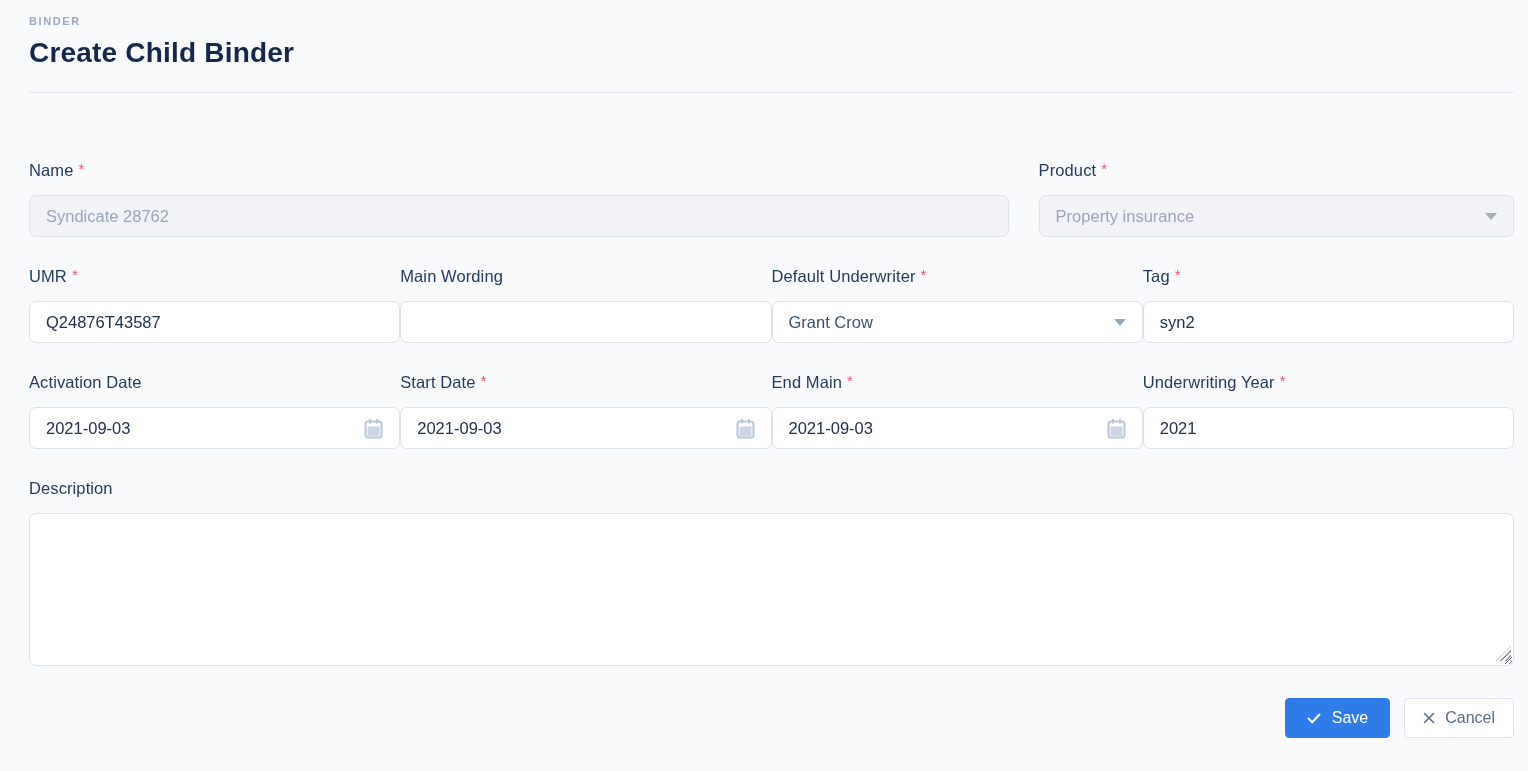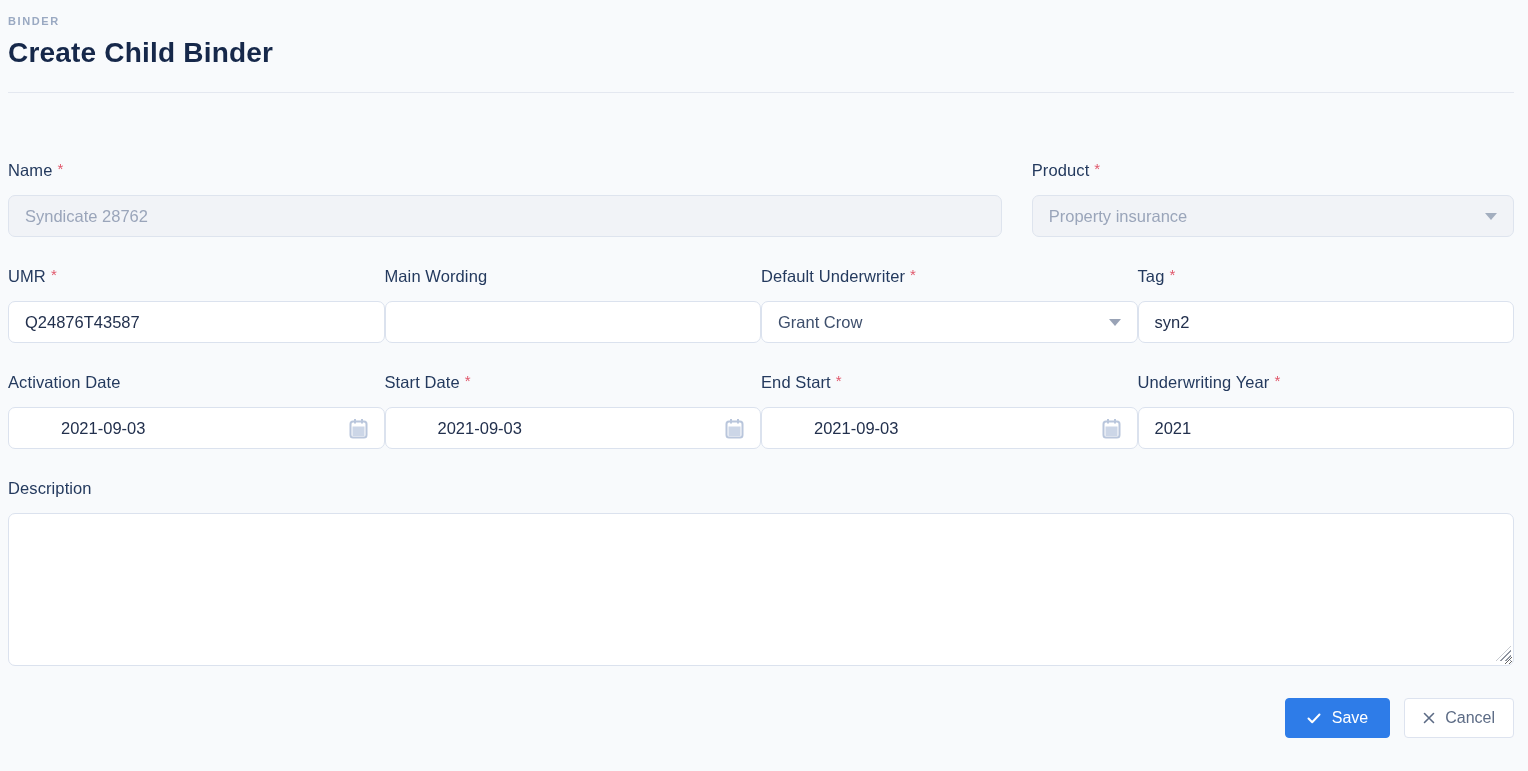--- a/index.html
+++ b/index.html
@@ -5,21 +5,21 @@
   * { box-sizing: border-box; }
   html, body { margin: 0; padding: 0; }
   body {
     width: 1528px;
     height: 771px;
     background: #f8fafc;
     font-family: "Liberation Sans", sans-serif;
     color: #1c2b4a;
     overflow: hidden;
   }
-  .page { padding: 0 14px 0 8px; }
+  .page { padding: 0 14px 0 29px; }
 
   
   .header { padding-top: 15px; }
   .breadcrumb {
     font-size: 11px;
     font-weight: bold;
     letter-spacing: 1.6px;
     color: #9aa9c2;
   }
   .page-title {
@@ -86,21 +86,20 @@
   .box .inner-input {
     border: none;
     background: transparent;
     outline: none;
     flex: 1;
     font-family: "Liberation Sans", sans-serif;
     font-size: 16.5px;
     color: #22304d;
     padding: 0;
     min-width: 0;
-    margin-left: 36px;
   }
   .disabled-box {
     background: #f1f3f7 !important;
     color: #9aa5ba !important;
     border-color: #dee4ee !important;
   }
   .select-text { flex: 1; }
   .select-text.enabled { color: #3e4f6c; }
 
   .caret {
@@ -269,21 +268,21 @@
             <rect x="1.5" y="3.5" width="16" height="16" rx="2.5" fill="none" stroke="#b9c6dc" stroke-width="2"></rect>
             <line x1="6" y1="1" x2="6" y2="5.5" stroke="#b9c6dc" stroke-width="2"></line>
             <line x1="13" y1="1" x2="13" y2="5.5" stroke="#b9c6dc" stroke-width="2"></line>
             <rect x="3.5" y="8.5" width="12" height="9.5" fill="#ccd6e7"></rect>
           </svg>
         </span>
       </div>
     </div>
     <div>
       <div class="field-label">
-        <span>End Start</span>
+        <span>End Main</span>
         <span class="req">*</span>
       </div>
       <div class="box">
         <input class="inner-input" value="2021-09-03" style="">
         <span class="cal-icon icon-wrap">
           <svg width="19" height="21" viewBox="0 0 19 21">
             <rect x="1.5" y="3.5" width="16" height="16" rx="2.5" fill="none" stroke="#b9c6dc" stroke-width="2"></rect>
             <line x1="6" y1="1" x2="6" y2="5.5" stroke="#b9c6dc" stroke-width="2"></line>
             <line x1="13" y1="1" x2="13" y2="5.5" stroke="#b9c6dc" stroke-width="2"></line>
             <rect x="3.5" y="8.5" width="12" height="9.5" fill="#ccd6e7"></rect>

